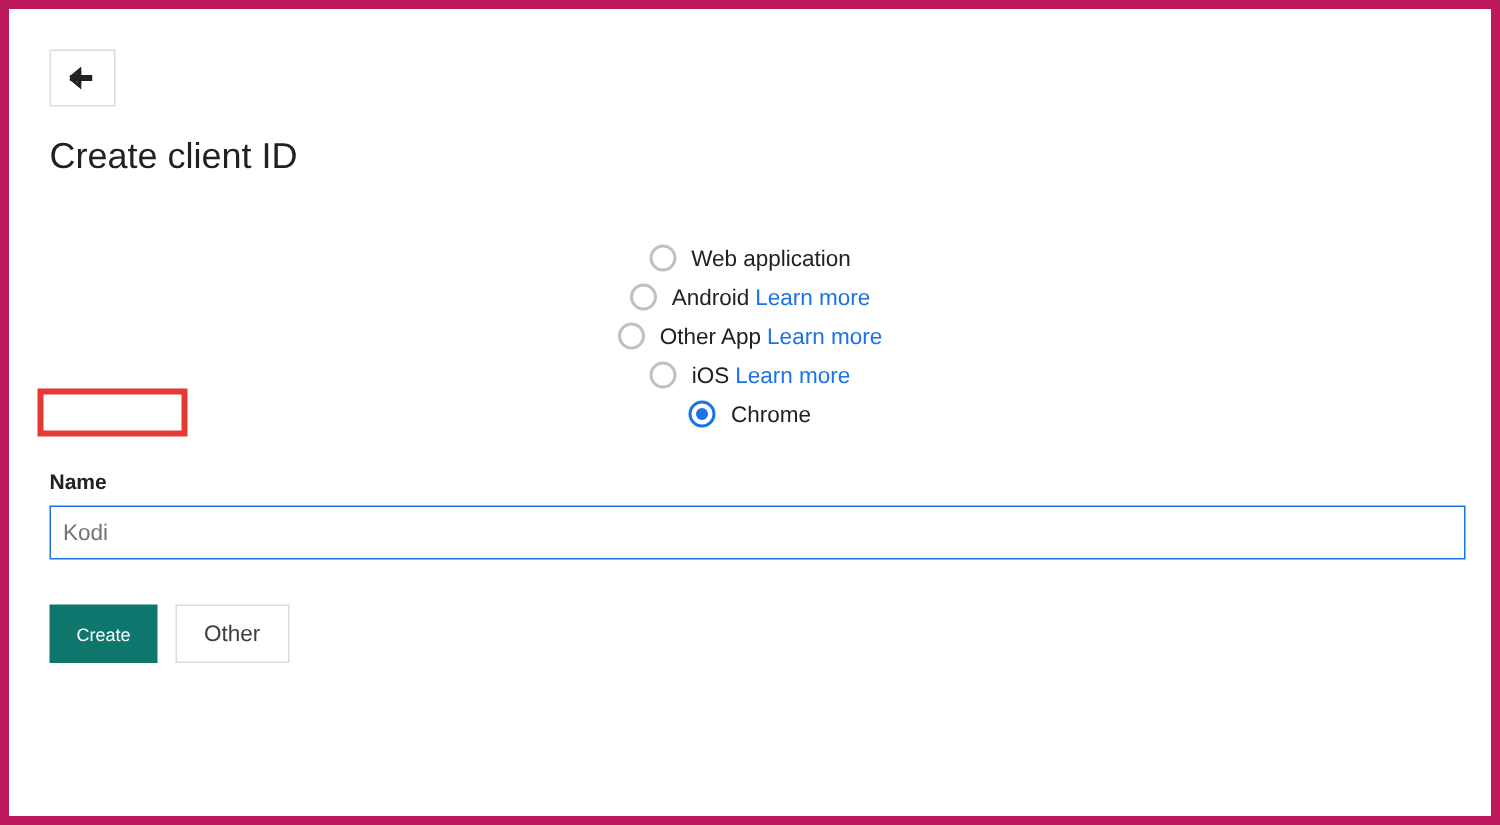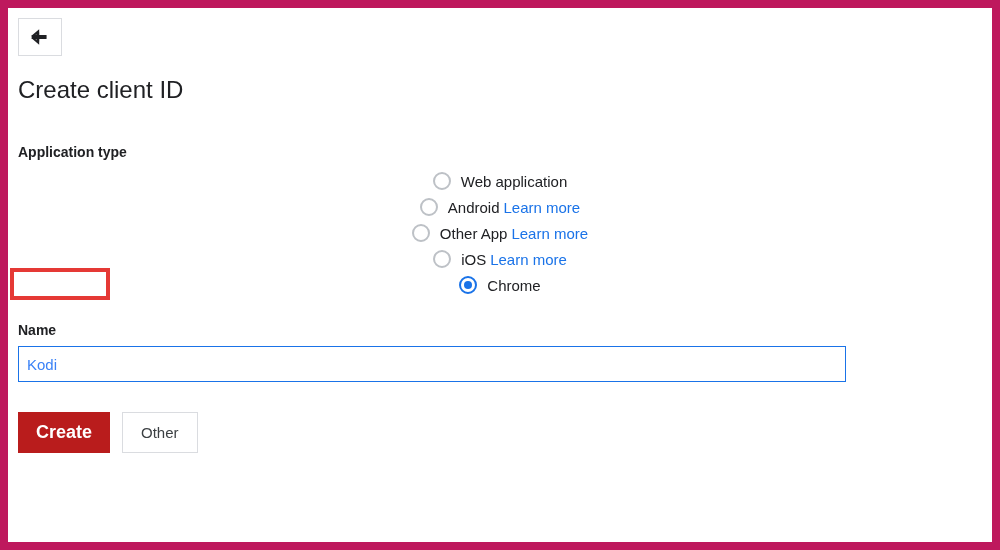--- a/index.html
+++ b/index.html
@@ -9,22 +9,22 @@
     }
     body {
       font-family: Arial, Helvetica, sans-serif;
       font-size: 14px;
       color: #202124;
       background: #fff;
     }
     .outer-frame {
       width: 1000px;
       height: 550px;
-      border: 8px solid #be185d;
-      padding: 10px;
+      border: 6px solid #be185d;
+      padding: 27px;
       position: relative;
     }
     .back-button {
       width: 44px;
       height: 38px;
       border: 1px solid #dadce0;
       background: #fff;
       display: flex;
       align-items: center;
       justify-content: center;
@@ -92,41 +92,41 @@
     .highlight-box {
       position: absolute;
       border: 4px solid #e53935;
       top: -4px;
       left: -8px;
       width: 100px;
       height: 32px;
       pointer-events: none;
     }
     .name-input {
-      width: 828px;
+      width: 944px;
       height: 36px;
       border: 1px solid #1a73e8;
       outline: none;
       padding: 6px 8px;
       font-size: 15px;
       font-family: inherit;
-      color: #3b82f6;
+      color: #737373;
       margin-bottom: 30px;
     }
     .button-row {
       display: flex;
       gap: 12px;
     }
     .btn-primary {
-      background: #b91c1c;
+      background: #0f766e;
       color: #fff;
       border: none;
       padding: 10px 18px;
-      font-size: 18px;
-      font-weight: 700;
+      font-size: 12px;
+      font-weight: 400;
       cursor: pointer;
     }
     .btn-secondary {
       background: #fff;
       color: #3c4043;
       border: 1px solid #dadce0;
       padding: 10px 18px;
       font-size: 15px;
       cursor: pointer;
     }
@@ -138,21 +138,20 @@
 
   <button class="back-button">
     <svg viewBox="0 0 24 24">
       <path d="M4 11h14v2H4z M4 11l6-5v3.5 M4 13l6 5v-3.5" fill="none" stroke="#202124" stroke-width="2.2" stroke-linecap="square"></path>
       <path d="M3 12 L11 6 L11 10 L20 10 L20 14 L11 14 L11 18 Z" fill="#202124" transform="scale(0.85) translate(2,2)"></path>
     </svg>
   </button>
 
   <h1 class="page-title">Create client ID</h1>
 
-  <div class="section-label">Application type</div>
 
   <div class="radio-group">
 
     <div class="radio-row">
       <span class="radio-circle"></span>
       <span class="radio-label">Web application</span>
     </div>
 
     <div class="radio-row">
       <span class="radio-circle"></span>

